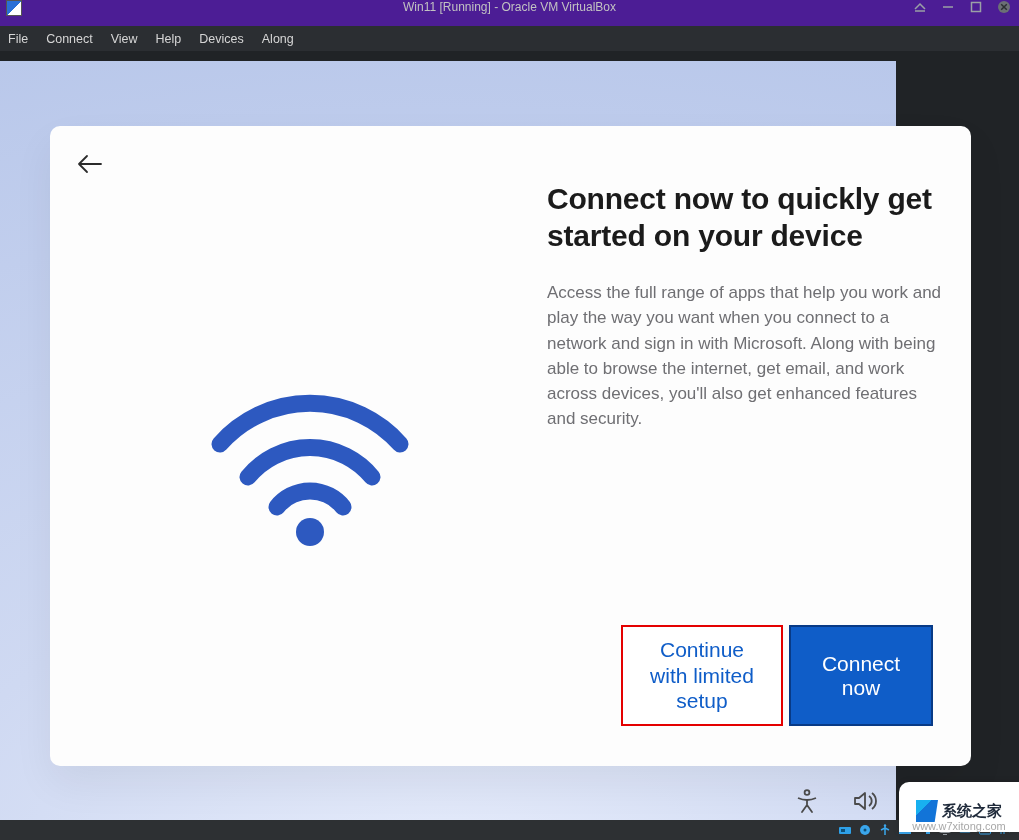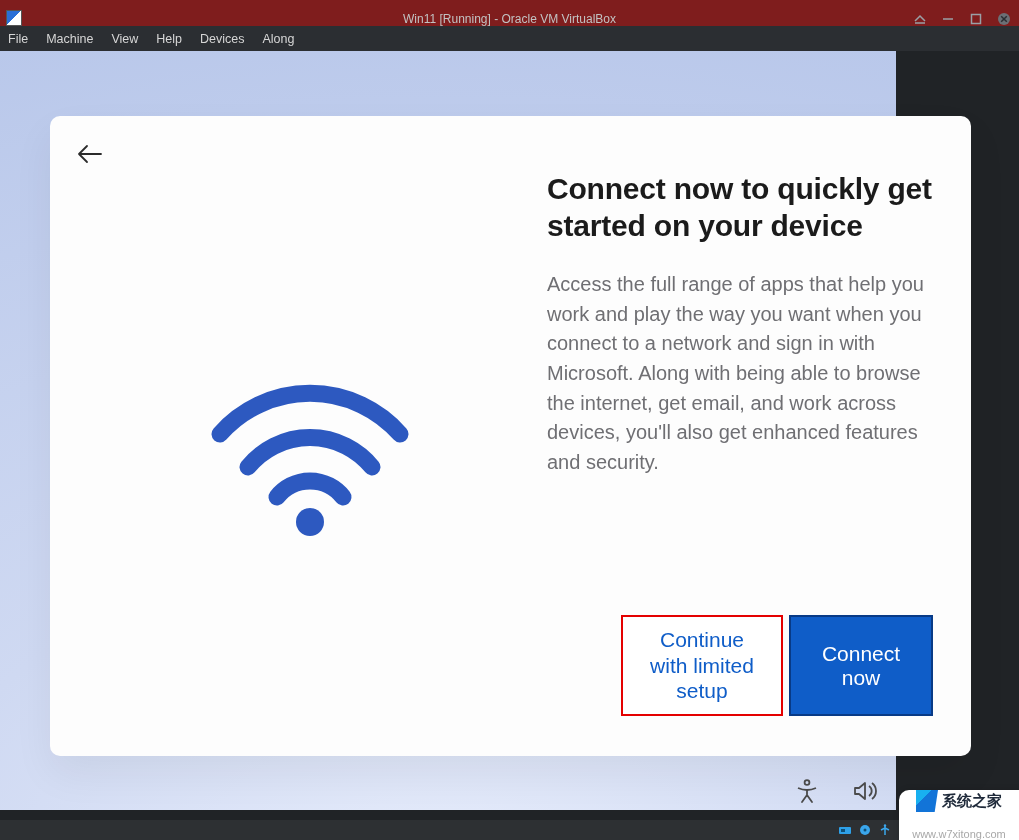--- a/index.html
+++ b/index.html
@@ -1,22 +1,22 @@
 <!DOCTYPE html>
 <html><head>
 <meta charset="utf-8">
 <style>
   * { box-sizing: border-box; margin: 0; padding: 0; }
   html, body { width: 1019px; height: 840px; overflow: hidden; font-family: "Segoe UI", Arial, sans-serif; }
   body { background: #202326; }
 
   
   .vb-titlebar {
-    height: 26px; background: #7f1d1d; color: #c9c9c9;
-    display: flex; align-items: flex-end; position: relative;
+    height: 26px; background: #4c1d95; color: #c9c9c9;
+    display: flex; align-items: flex-start; position: relative;
   }
   .vb-appicon {
     width: 16px; height: 16px; margin-left: 6px;
     background: linear-gradient(135deg,#2a6fd6 0 50%,#fff 50% 100%);
     border: 1px solid #555;
   }
   .vb-title {
     position: absolute; left: 0; right: 0; text-align: center;
     font-size: 12px; color: #c2c2c2;
   }
@@ -27,21 +27,21 @@
   
   .vb-menubar {
     height: 25px; background: #2b2e32; color: #d6d6d6;
     display: flex; align-items: center; gap: 2px;
     font-size: 12.5px;
   }
   .vb-menuitem { padding: 3px 8px; cursor: pointer; }
 
   
   .guest {
-    position: absolute; left: 0; top: 51px; width: 896px; height: 759px;
+    position: absolute; left: 0; top: 61px; width: 896px; height: 759px;
     background: radial-gradient(ellipse 160% 120% at 50% 110%, #e6ecfb 0%, #cfd9f2 38%, #b8c7ea 100%);
   }
   .panel {
     position: absolute; left: 50px; top: 65px; width: 921px; height: 640px;
     background: #fdfdfd; border-radius: 10px;
     box-shadow: 0 18px 40px rgba(0,0,0,0.06);
   }
   .back-btn {
     position: absolute; left: 22px; top: 22px; width: 36px; height: 36px;
     display:flex; align-items:center; justify-content:center; cursor:pointer;
@@ -49,21 +49,21 @@
   .back-btn svg { width: 26px; height: 22px; stroke:#2b2b2b; }
 
   .content-right {
     position: absolute; left: 497px; top: 55px; width: 400px;
   }
   .heading {
     font-size: 30px; font-weight: 600; color: #1b1b1b; line-height: 1.22;
     letter-spacing: -0.2px;
   }
   .bodytext {
-    margin-top: 26px; font-size: 20px; line-height: 1.48; color: #6f6f73;
+    margin-top: 26px; font-size: 17px; line-height: 1.48; color: #6f6f73;
   }
 
   .wifi-graphic {
     position: absolute; left: 130px; top: 245px; width: 260px; height: 200px;
     display:flex; align-items:center; justify-content:center;
   }
   .wifi-graphic svg { width: 210px; height: 160px; }
 
   .action-row {
     position: absolute; right: 38px; bottom: 40px; display: flex; align-items: stretch; gap: 6px;
@@ -92,24 +92,24 @@
     padding-right: 6px;
   }
   .vb-sicon {
     width: 16px; height: 14px; margin-left: 4px; cursor:pointer;
     display:flex; align-items:center; justify-content:center;
   }
   .vb-sicon svg { width:14px; height:12px; }
 
   
   .watermark {
-    position: absolute; right: 0px; bottom: 0px;
+    position: absolute; right: 0px; bottom: 8px;
     width: 120px; height: 50px; background:#fff; border-radius: 10px 0 0 0;
     box-shadow: 0 0 6px rgba(0,0,0,.15);
-    display:flex; flex-direction:column; align-items:center; justify-content:space-between;
+    display:flex; flex-direction:column; align-items:center; justify-content:flex-end;
   }
   .watermark .wm-top { display:flex; align-items:center; gap:4px; }
   .watermark .wm-logo {
     width:22px; height:22px;
     background: linear-gradient(135deg,#18b0f0 0 35%, #1274d8 35% 100%);
     clip-path: polygon(0 0, 100% 0, 85% 100%, 0 100%);
   }
   .watermark .wm-text { color:#1f2a3a; font-size:15px; font-weight:700; font-family: "Microsoft YaHei", sans-serif; }
   .watermark .wm-sub { color:#a8a8a8; font-size:11px; margin-top:-2px; }
 </style>
@@ -140,21 +140,21 @@
       <svg viewBox="0 0 14 14">
           <circle cx="7" cy="7" r="6" fill="#6b6f75"></circle>
           <path d="M4.2 4.2 L9.8 9.8 M9.8 4.2 L4.2 9.8" stroke="#2b2e32" stroke-width="1.5"></path>
         </svg>
     </div>
   </div>
 </div>
 
 <div class="vb-menubar">
   <div class="vb-menuitem">File</div>
-  <div class="vb-menuitem">Machine</div>
+  <div class="vb-menuitem">Connect</div>
   <div class="vb-menuitem">View</div>
   <div class="vb-menuitem">Help</div>
   <div class="vb-menuitem">Devices</div>
   <div class="vb-menuitem">Along</div>
 </div>
 
 <div class="guest">
 
   <div class="panel">
     <div class="back-btn">

